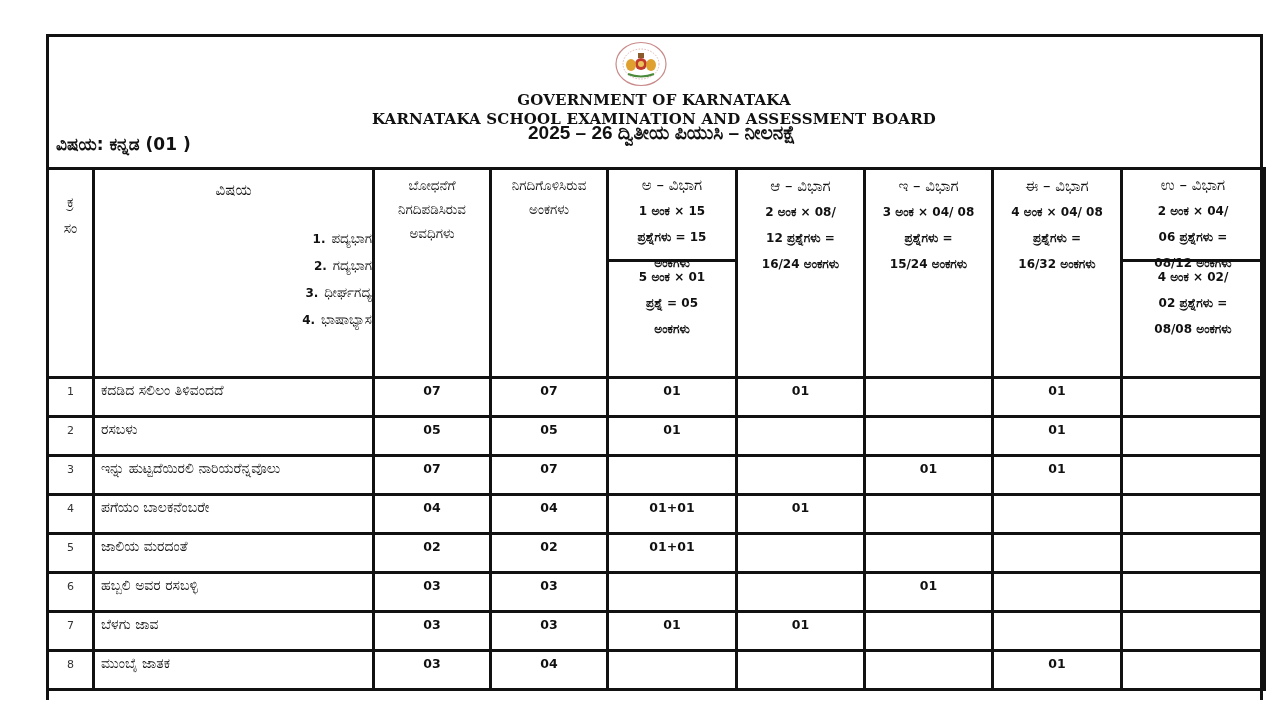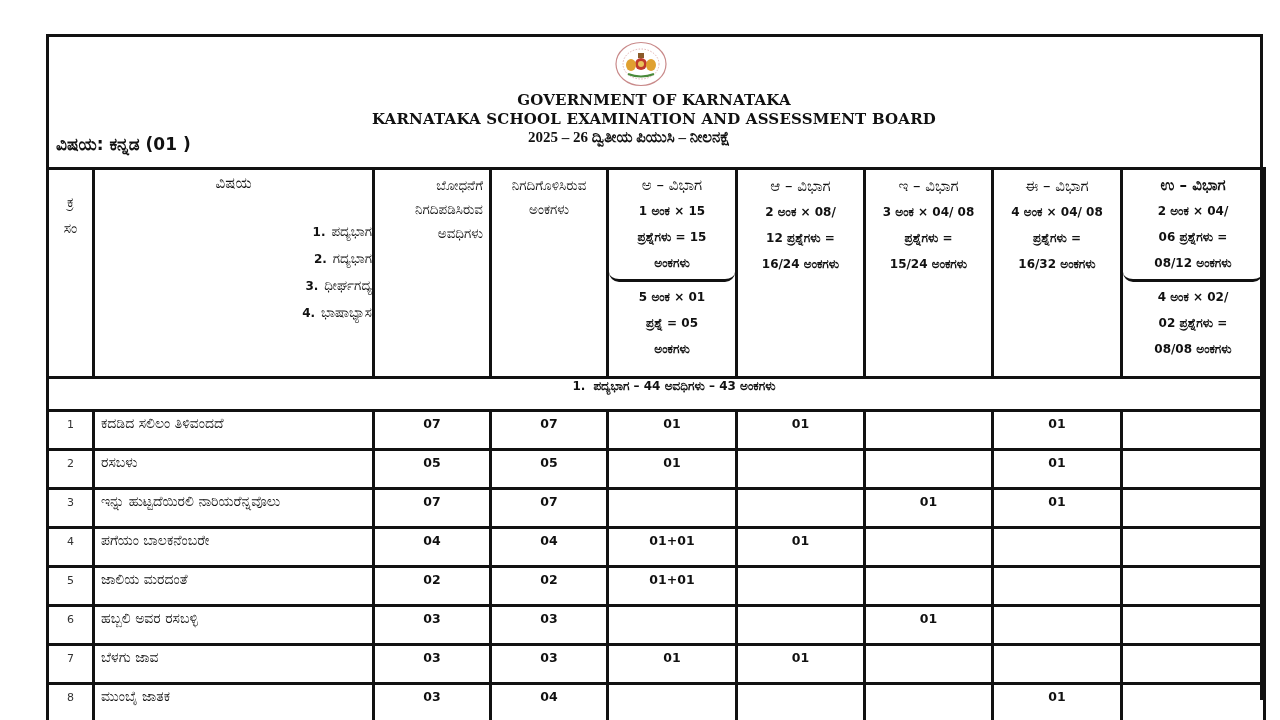--- a/index.html
+++ b/index.html
@@ -7,36 +7,36 @@
          font-family: "DejaVu Sans", sans-serif; color: #111; }
   .frame { position: absolute; left: 46px; top: 34px; width: 1217px; height: 666px;
            border: 3px solid #111; border-bottom: none; box-sizing: border-box; }
   .emblem { position: absolute; left: 614px; top: 41px; width: 54px; height: 46px; }
   .hdr-line { position: absolute; left: 0; width: 1280px; text-align: center;
               font-family: "DejaVu Serif", serif; font-weight: bold; font-size: 15px; letter-spacing: 0.2px; }
   .hdr1 { top: 91px; left: 14px; }
   .hdr2 { top: 110px; left: 14px; }
   .subject { position: absolute; left: 56px; top: 134px; font-size: 17px; font-weight: bold;
              font-family: "DejaVu Sans", sans-serif; }
-  .year { position: absolute; left: 528px; top: 129px; font-size: 15px; font-weight: bold;
-          font-family: Liberation Serif, serif; }
+  .year { position: absolute; left: 528px; top: 122px; font-size: 19px; font-weight: bold;
+          font-family: Liberation Sans, sans-serif; }
   table.bp { position: absolute; left: 46px; top: 167px; border-collapse: collapse;
              table-layout: fixed; width: 1217px; }
   table.bp td { border: 3px solid #111; padding: 0; vertical-align: top; text-align: center;
                 font-size: 12px; font-weight: bold; }
   .hcell { line-height: 26px; padding-top: 3px !important; }
   .hcell .title { font-size: 15px; font-weight: normal; }
   .hcell .sub { font-size: 12px; }
   .hcell.normal { font-weight: normal; font-size: 13.5px; line-height: 24px; }
   .sl-head { font-weight: normal !important; font-size: 14px !important; line-height: 26px; padding-top: 3px !important; }
-  .topic-head .title { font-size: 15px; font-weight: normal; line-height: 26px; padding-top: 0; }
+  .topic-head .title { font-size: 15px; font-weight: normal; line-height: 26px; padding-top: 7px; }
   .topic-list { text-align: right; padding-left: 12px; margin-top: 22px; font-size: 13.5px;
                 font-weight: normal; line-height: 26px; }
   .topic-list .num { font-weight: bold; font-size: 12px; margin-right: 6px; }
-  .split-top { height: 112px; border-bottom: 3px solid #111; line-height: 26px; padding-top: 2px; box-sizing: border-box; border-radius: 10px; }
+  .split-top { height: 92px; border-bottom: 3px solid #111; line-height: 26px; padding-top: 2px; box-sizing: border-box; }
   .split-bot { line-height: 26px; padding-top: 2px; }
   .section-row td { text-align: left; font-size: 15px; font-weight: normal; height: 30px;
                     padding-left: 36px !important; vertical-align: middle; }
   .section-row .secnum { font-weight: bold; font-size: 12px; margin-right: 8px; }
   tr.data td { height: 30px; padding-top: 4px; font-size: 12.5px; }
   tr.data td.sl { font-weight: normal; font-size: 11px; color: #333; padding-top: 6px; }
   tr.data td.name { text-align: left; padding-left: 6px; font-weight: normal; font-size: 14px; padding-top: 3px; }
   .split-cell { padding: 0 !important; }
 </style>
 </head>
@@ -80,21 +80,21 @@
     <td class="topic-head">
       <div class="title">ವಿಷಯ</div>
       <div class="topic-list">
         <div><span class="num">1.</span><span>ಪದ್ಯಭಾಗ</span></div>
         <div><span class="num">2.</span><span>ಗದ್ಯಭಾಗ</span></div>
         <div><span class="num">3.</span><span>ಧೀರ್ಘಗದ್ಯ</span></div>
         <div><span class="num">4.</span><span>ಭಾಷಾಭ್ಯಾಸ</span></div>
       </div>
     </td>
     <td class="hcell normal">
-      <div style="padding:0 6px;text-align:right;">ಬೋಧನೆಗೆ ನಿಗದಿಪಡಿಸಿರುವ ಅವಧಿಗಳು</div>
+      <div style="padding:0 6px;">ಬೋಧನೆಗೆ ನಿಗದಿಪಡಿಸಿರುವ ಅವಧಿಗಳು</div>
     </td>
     <td class="hcell normal">
       <div style="padding:0 8px;">ನಿಗದಿಗೊಳಿಸಿರುವ ಅಂಕಗಳು</div>
     </td>
     <td class="split-cell">
       <div class="split-top">
         <div class="title" style="font-size:15px;font-weight:normal;">ಅ – ವಿಭಾಗ</div>
         <div>1 ಅಂಕ × 15</div>
         <div>ಪ್ರಶ್ನೆಗಳು = 15</div>
         <div>ಅಂಕಗಳು</div>
@@ -118,38 +118,33 @@
       <div class="sub">15/24 ಅಂಕಗಳು</div>
     </td>
     <td class="hcell">
       <div class="title">ಈ – ವಿಭಾಗ</div>
       <div class="sub">4 ಅಂಕ × 04/ 08</div>
       <div class="sub">ಪ್ರಶ್ನೆಗಳು =</div>
       <div class="sub">16/32 ಅಂಕಗಳು</div>
     </td>
     <td class="split-cell">
       <div class="split-top">
-        <div class="title" style="font-size:15px;font-weight:bold;">ಉ – ವಿಭಾಗ</div>
+        <div class="title" style="font-size:15px;font-weight:normal;">ಉ – ವಿಭಾಗ</div>
         <div>2 ಅಂಕ × 04/</div>
         <div>06 ಪ್ರಶ್ನೆಗಳು  =</div>
         <div>08/12 ಅಂಕಗಳು</div>
       </div>
       <div class="split-bot">
         <div>4 ಅಂಕ × 02/</div>
         <div>02 ಪ್ರಶ್ನೆಗಳು =</div>
         <div>08/08 ಅಂಕಗಳು</div>
       </div>
     </td>
   </tr>
 
-  <tr class="section-row">
-    <td colspan="9">
-      <span class="secnum">1.</span><span>ಪದ್ಯಭಾಗ – 44 ಅವಧಿಗಳು – 43 ಅಂಕಗಳು</span>
-    </td>
-  </tr>
 
   <tr class="data">
     <td class="sl">1</td>
     <td class="name">ಕದಡಿದ ಸಲಿಲಂ ತಿಳಿವಂದದೆ</td>
     <td>07</td>
     <td>07</td>
     <td>01</td>
     <td>01</td>
     <td></td>
     <td>01</td>

